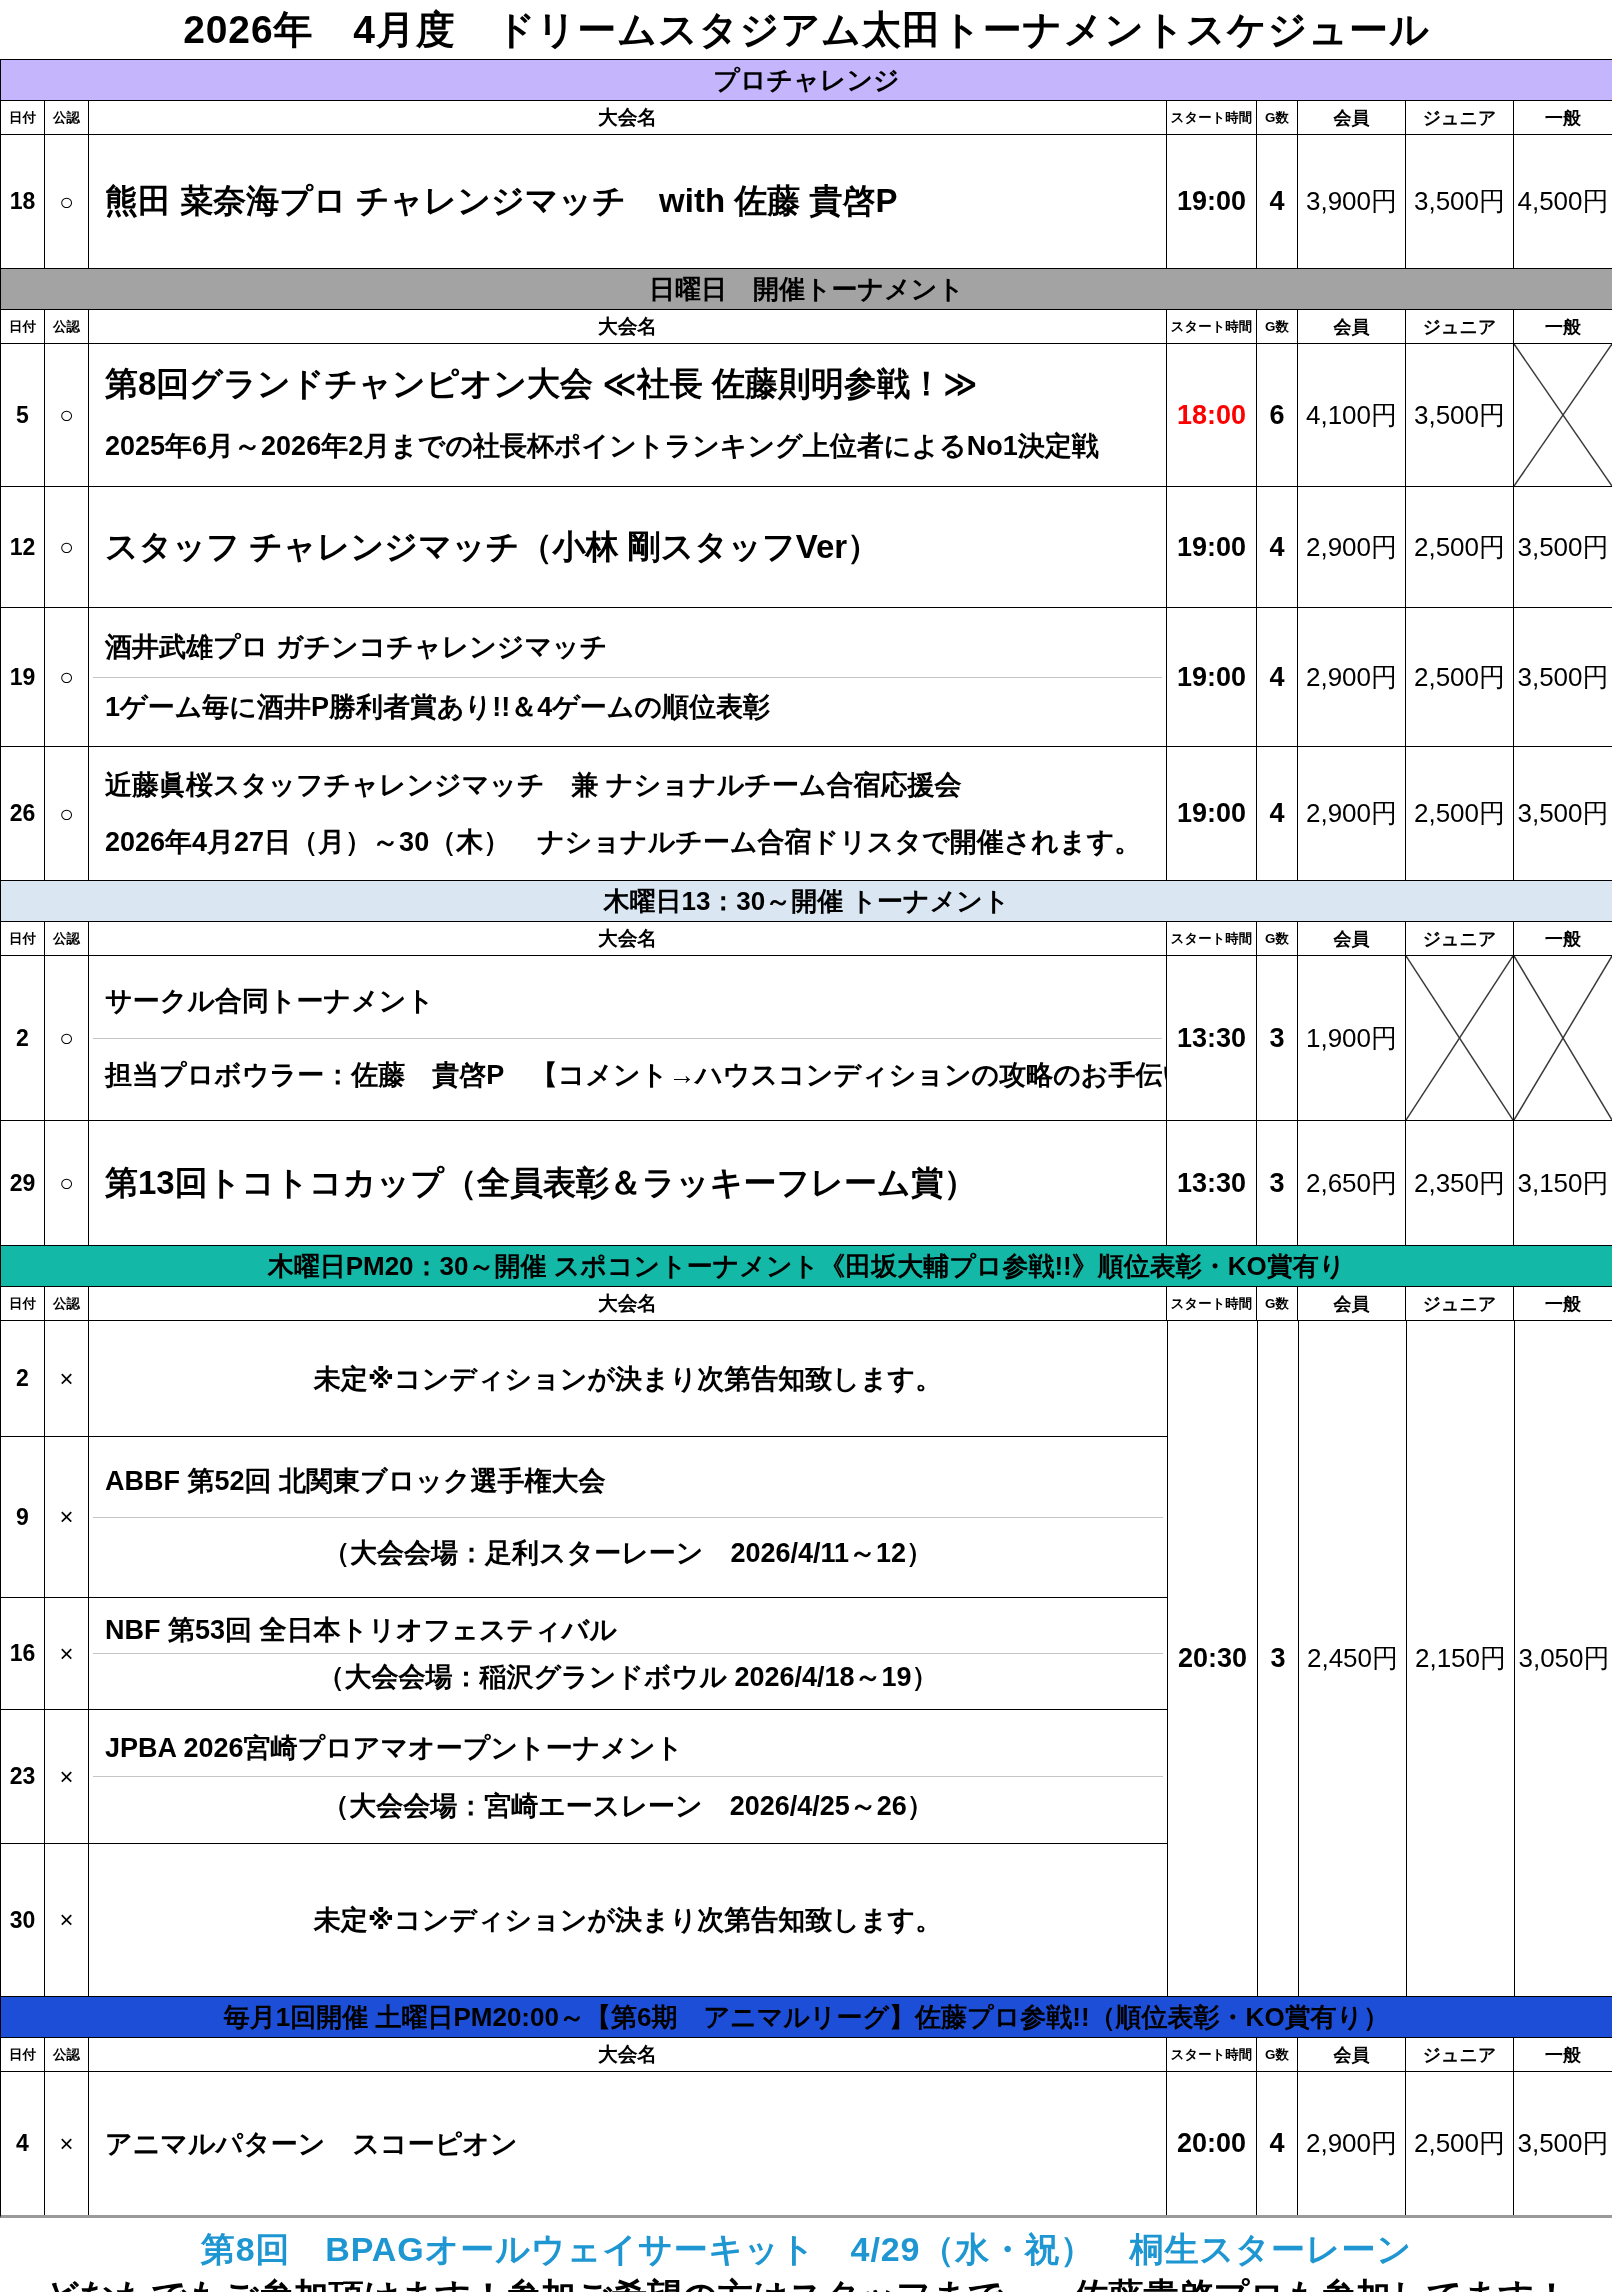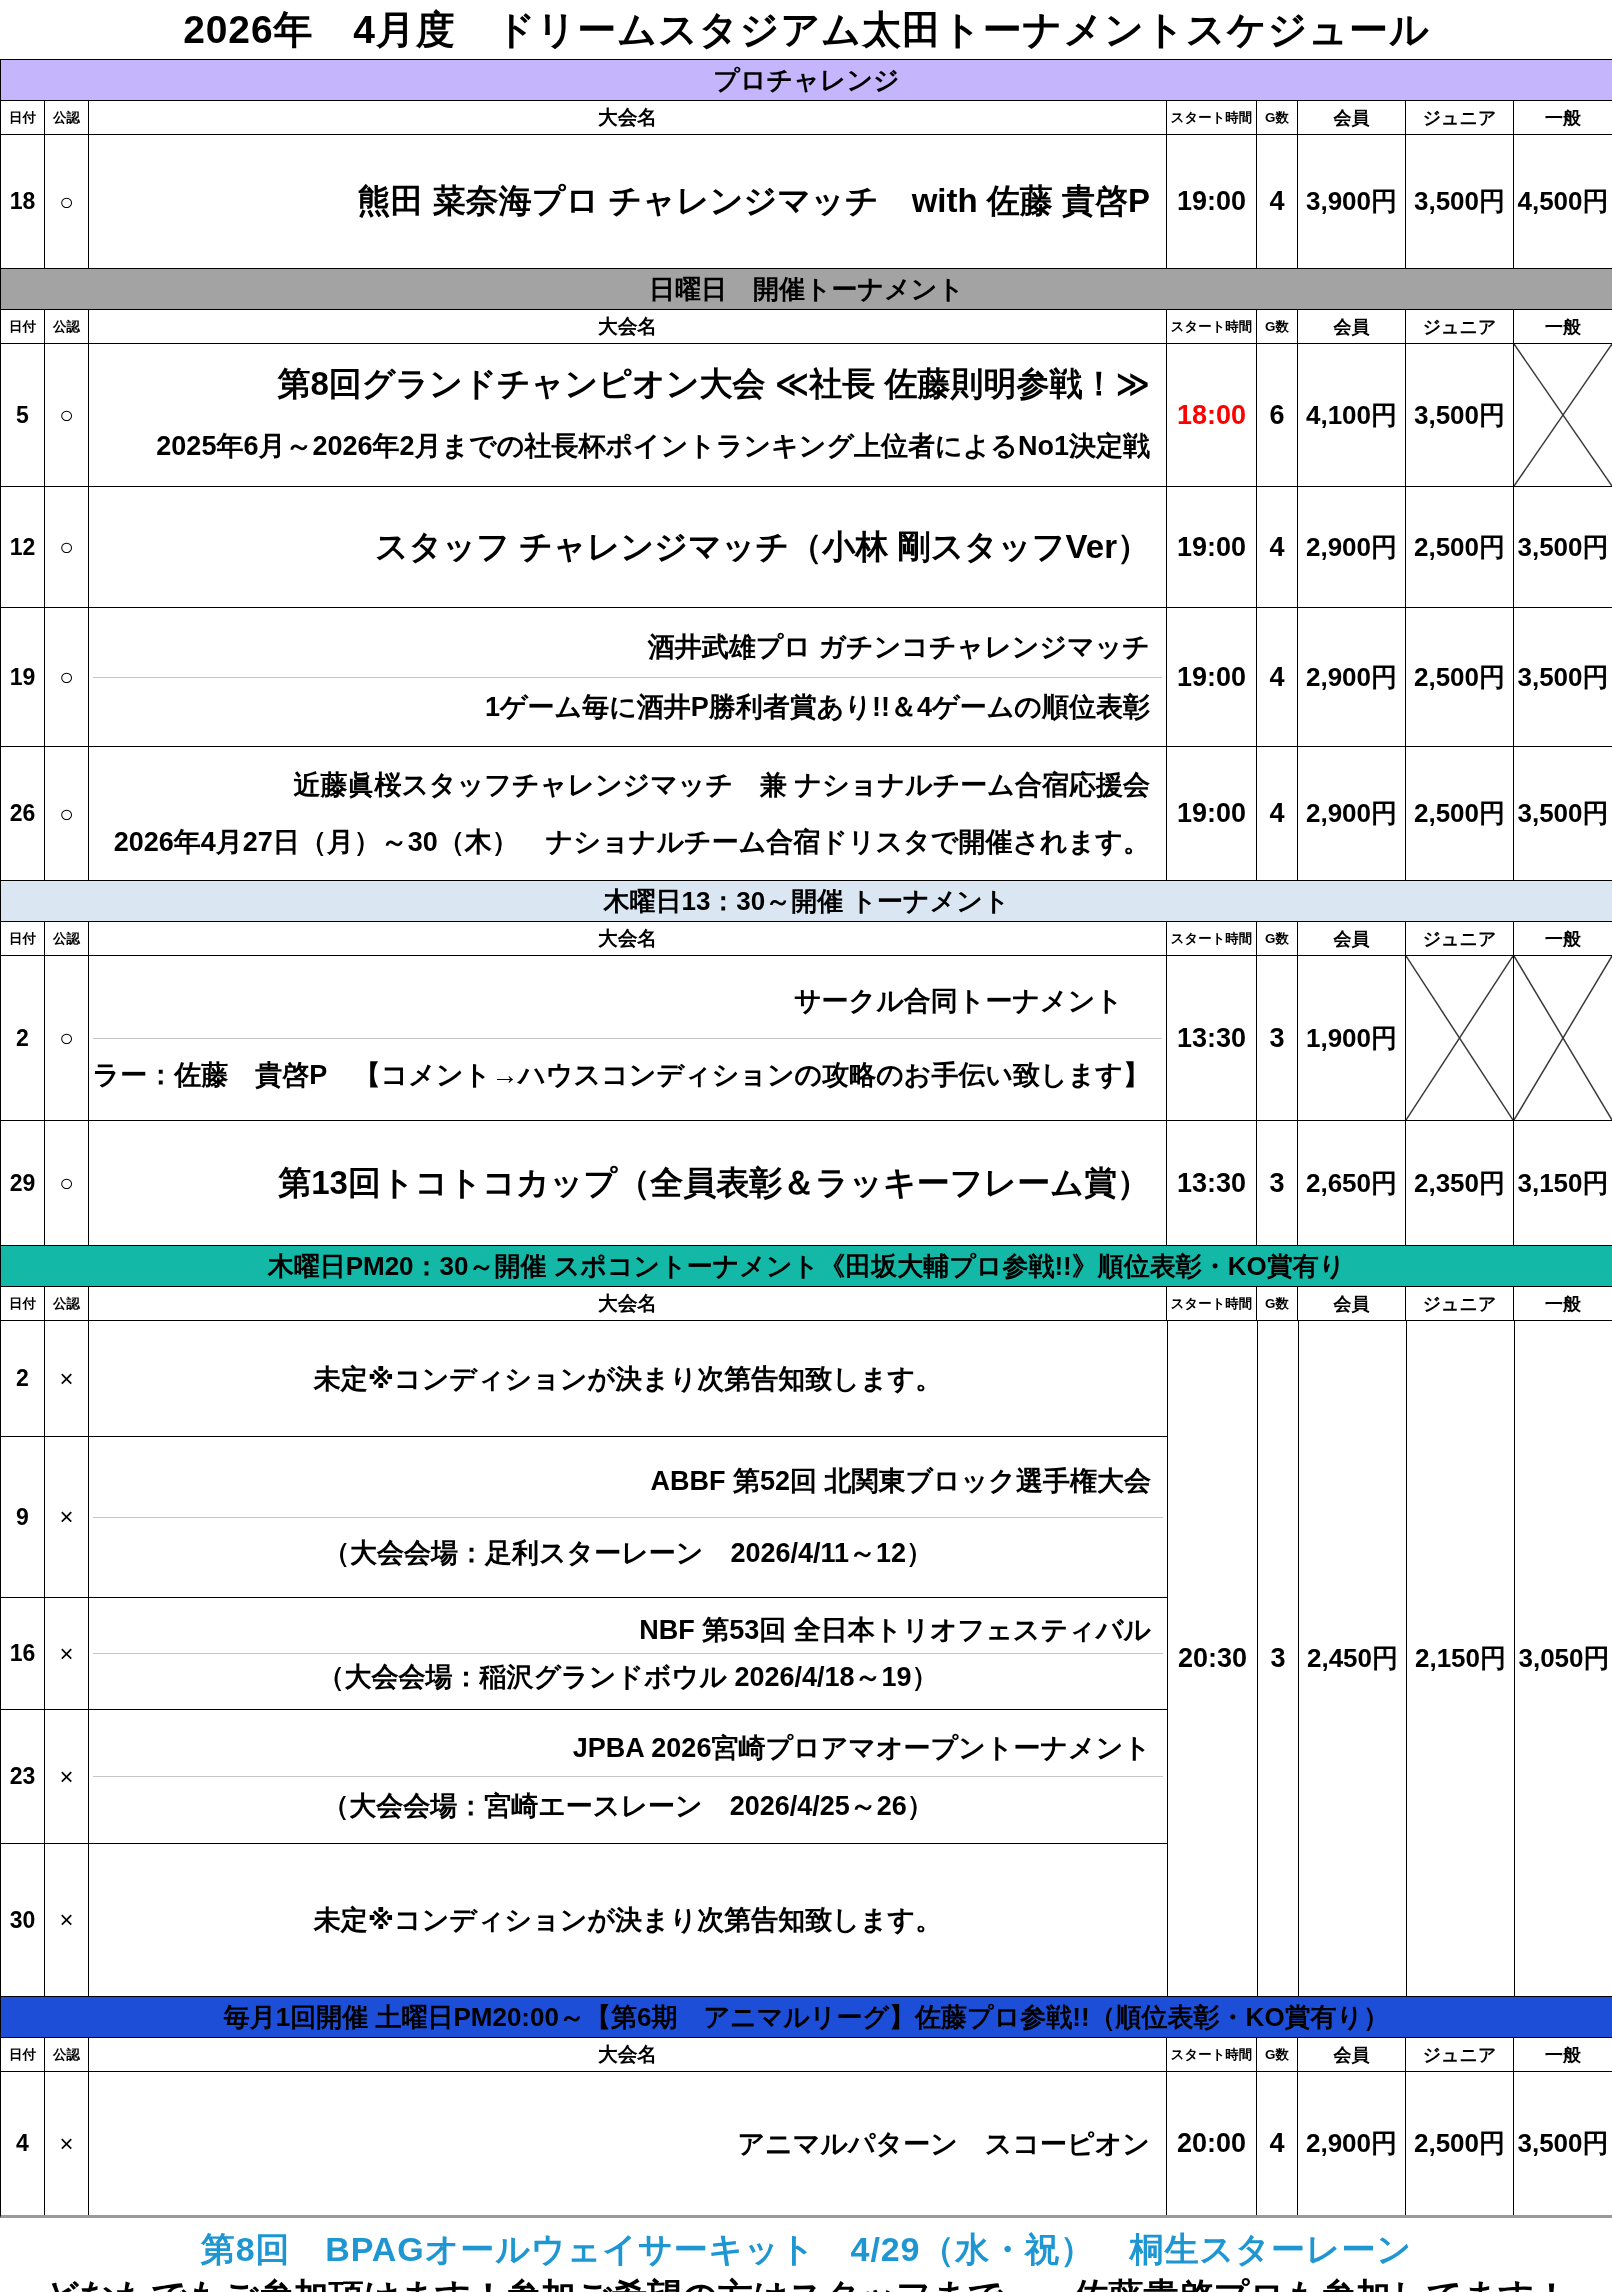--- a/index.html
+++ b/index.html
@@ -44,30 +44,30 @@
     display: flex; align-items: center; justify-content: center;
     border-right: 0.9px solid #000;
     overflow: hidden;
   }
   .c:last-child { border-right: none; }
   .c.date { font-size: 23px; font-weight: bold; }
   .c.sanction { font-size: 24px; }
   .c.start { font-size: 27px; font-weight: bold; }
   .c.start.red { color: #FF0000; }
   .c.games { font-size: 27px; font-weight: bold; }
-  .c.fee { font-size: 26px; font-weight: bold; }
+  .c.fee { font-size: 26px; font-weight: normal; }
   .name-cell {
     display: flex; flex-direction: column; justify-content: center;
     align-items: stretch;
     padding: 9px 0;
   }
   .line {
     flex: 1; display: flex; align-items: center;
     padding: 3.6px 16px;
-    font-weight: bold; white-space: nowrap; justify-content: flex-end;
+    font-weight: bold; white-space: nowrap;
   }
   .line.lg { font-size: 33px; }
   .line.md { font-size: 27px; }
   .line.center { justify-content: center; }
   .divider { border-top: 1.8px solid #c6c6c6; margin: 0 3.6px; }
   .red { color: #FF0000; }
   .cross-svg { width: 100%; height: 100%; display: block; }
   .merged-wrap { display: flex; }
   .merged-left { width: 1166px; }
   .lrow { border-bottom: 0.9px solid #000; }

